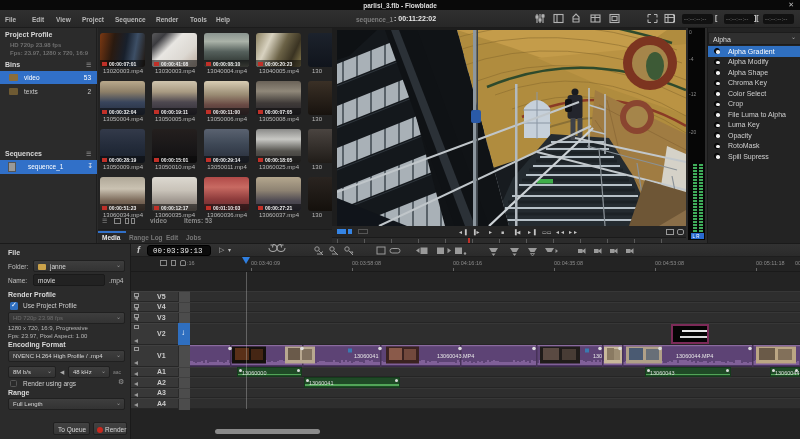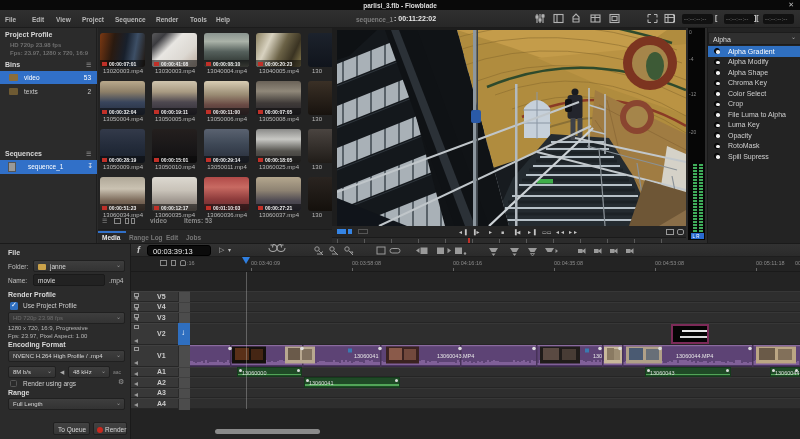--- a/index.html
+++ b/index.html
@@ -532,21 +532,21 @@
       </div>
 <div class="abs" style="left:93px;top:178px;width:34px;height:13px;background:linear-gradient(#424242,#363636);border:1px solid #202020;border-radius:2px;">
 <div class="abs" style="left:3px;top:3.5px;width:6px;height:6px;border-radius:50%;background:#c8281e;"></div>
 <div class="tx" style="left:11px;top:2.5px;font-size:6.5px;color:#d8d8d8;">Render</div>
       </div>
 </div>
 <div class="abs" style="left:131px;top:243px;width:669px;height:196px;background:#262626;border-top:1px solid #1a1a1a;overflow:hidden;">
 <div class="abs" style="left:0;top:0;width:669px;height:13px;background:linear-gradient(#323232,#2b2b2b);border-bottom:1px solid #1e1e1e;">
 <div class="tx" style="left:6px;top:1px;font-size:9px;font-style:italic;font-weight:bold;color:#ccc;">f</div>
 <div class="abs" style="left:16px;top:0.5px;width:64px;height:11.5px;background:#0b0b0b;border-radius:3px;border:1px solid #000;">
-          <div class="tx" style="left:5px;top:1.5px;font-size:7.5px;color:#e8e8e8;font-family:Liberation Sans, sans-serif;">00:03:39:13</div>
+          <div class="tx" style="left:5px;top:1.5px;font-size:7.5px;color:#e8e8e8;font-family:Liberation Mono, monospace;">00:03:39:13</div>
         </div>
 <div class="tx" style="left:88px;top:1.5px;font-size:7px;color:#bbb;">▷</div>
 <div class="tx" style="left:97px;top:2px;font-size:6px;color:#bbb;">▾</div>
 <svg class="abs" style="left:130px;top:0px;" width="539" height="13" viewBox="0 0 539 13">
 <g stroke="#a8a8a8" fill="none" stroke-width="1.1">
 <path d="M8,4 a4,3.5 0 1 0 4,-3.5"></path>
             <path d="M12,0 l-2.5,-0 m2.5,0 l-0.5,2.5" transform="translate(0,1)"></path>
 <path d="M24,4 a4,3.5 0 1 1 -4,-3.5"></path>
             <path d="M20,1 l2.5,-0 m-2.5,0 l0.5,2.5"></path>
 </g>

